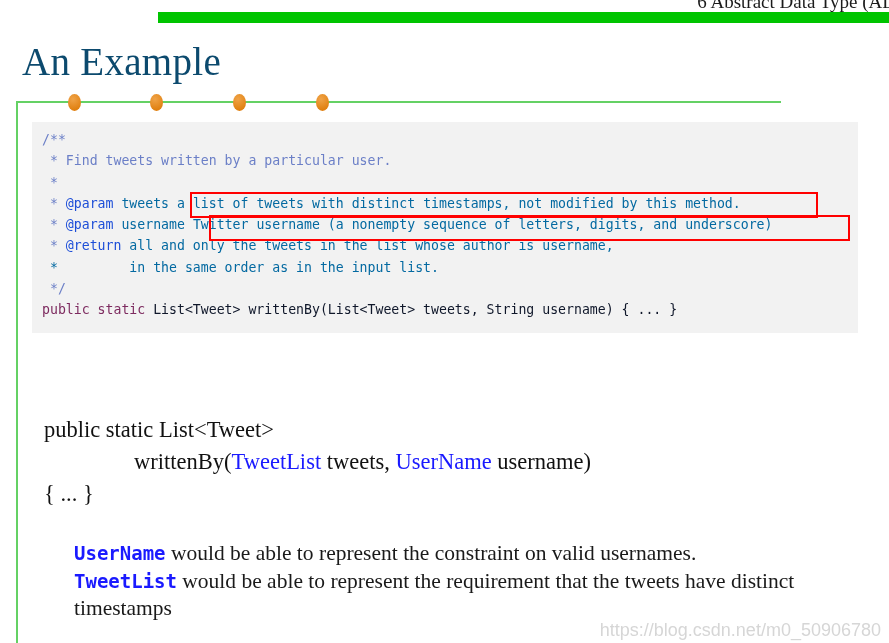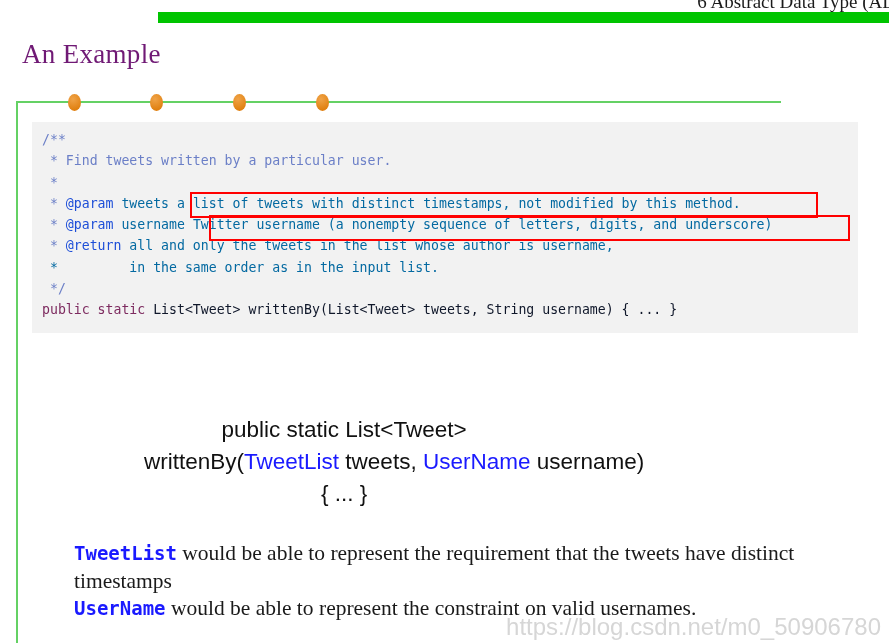--- a/index.html
+++ b/index.html
@@ -41,22 +41,22 @@
     height: 11px;
     background: #00c400;
   }
 
   
   .slide-title {
     position: absolute;
     left: 22px;
     top: 39px;
     font-family: "Liberation Serif", serif;
-    font-size: 27px;
-    color: #701a75;
+    font-size: 39px;
+    color: #0c4a6e;
     letter-spacing: 0.3px;
     white-space: nowrap;
   }
 
   
   .deco {
     position: absolute;
     left: 0; top: 88px;
     width: 889px;
     height: 26px;
@@ -119,26 +119,25 @@
     box-sizing: border-box;
   }
   #red-box-1 { left: 190px; top: 192px; width: 628px; height: 26px; }
   #red-box-2 { left: 209px; top: 215px; width: 641px; height: 26px; }
 
   
   .big-code {
     position: absolute;
     left: 44px;
     top: 414px;
-    font-family: Liberation Sans, sans-serif;
+    font-family: Liberation Serif, serif;
     font-size: 22.5px;
     line-height: 32px;
     color: #111111;
     white-space: pre;
-    text-align: center;
   }
   .b-type { color: #1a1aff; }
 
   
   .explain {
     position: absolute;
     left: 74px;
     top: 540px;
     width: 790px;
     font-family: "Liberation Serif", serif;
@@ -152,21 +151,21 @@
     font-weight: bold;
     color: #1a1aff;
   }
 
   
   .watermark {
     position: absolute;
     right: 8px;
     bottom: 2px;
     font-family: "Liberation Sans", sans-serif;
-    font-size: 24px;
+    font-size: 18px;
     color: #d6d6d6;
     white-space: nowrap;
   }
 </style>
 </head>
 <body>
 
 <div class="slide-header">
   <div class="header-title">6 Abstract Data Type (ADT)</div>
   <div class="header-bar"></div>
@@ -187,17 +186,17 @@
   <div class="code-lines" id="code-lines"><div class="cl"><span class="c-comment">/**</span></div><div class="cl"><span class="c-comment"> * Find tweets written by a particular user.</span></div><div class="cl"><span class="c-comment"> *</span></div><div class="cl"><span class="c-comment"> * </span><span class="c-tag">@param</span><span class="c-text"> tweets </span><span class="c-text">a list of tweets with distinct timestamps, not modified by this method.</span></div><div class="cl"><span class="c-comment"> * </span><span class="c-tag">@param</span><span class="c-text"> username </span><span class="c-text">Twitter username (a nonempty sequence of letters, digits, and underscore)</span></div><div class="cl"><span class="c-comment"> * </span><span class="c-tag">@return</span><span class="c-text"> all and only the tweets in the list whose author is username,</span></div><div class="cl"><span class="c-text"> *         in the same order as in the input list.</span></div><div class="cl"><span class="c-comment"> */</span></div><div class="cl"><span class="c-kw">public static</span><span class="c-plain"> List&lt;Tweet&gt; writtenBy(List&lt;Tweet&gt; tweets, String username) { ... }</span></div></div>
 </div>
 <div class="red-box" id="red-box-1"></div>
 <div class="red-box" id="red-box-2"></div>
 
 <div class="big-code"><span>public static List&lt;Tweet&gt;</span>
 <span>                </span><span>writtenBy(</span><span class="b-type">TweetList</span><span> tweets, </span><span class="b-type">UserName</span><span> username)</span>
 <span>{ ... }</span></div>
 
 <div class="explain">
+  <div><span class="mono-blue">UserName</span><span> would be able to represent the constraint on valid usernames.</span></div>
   <div><span class="mono-blue">TweetList</span><span> would be able to represent the requirement that the tweets have distinct timestamps</span></div>
-  <div><span class="mono-blue">UserName</span><span> would be able to represent the constraint on valid usernames.</span></div>
 </div>
 
 <div class="watermark">https://blog.csdn.net/m0_50906780</div>
 
 </body></html>

